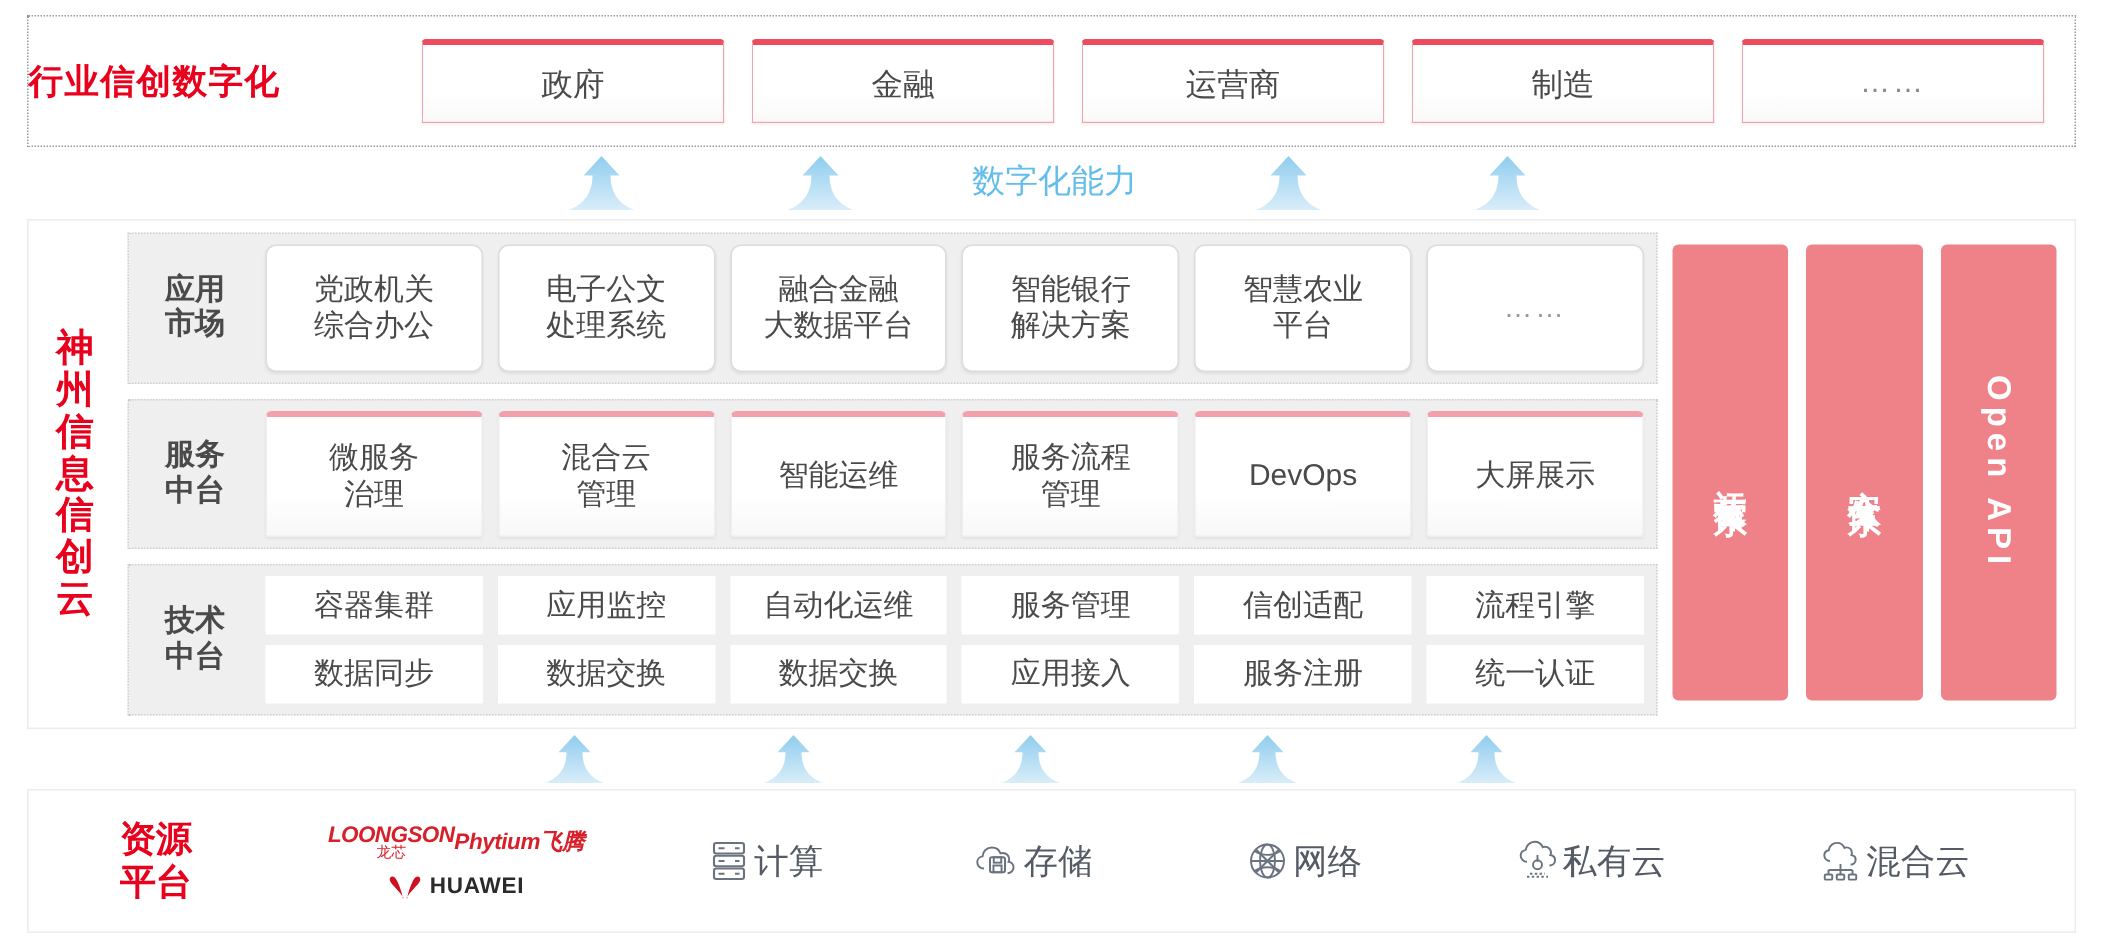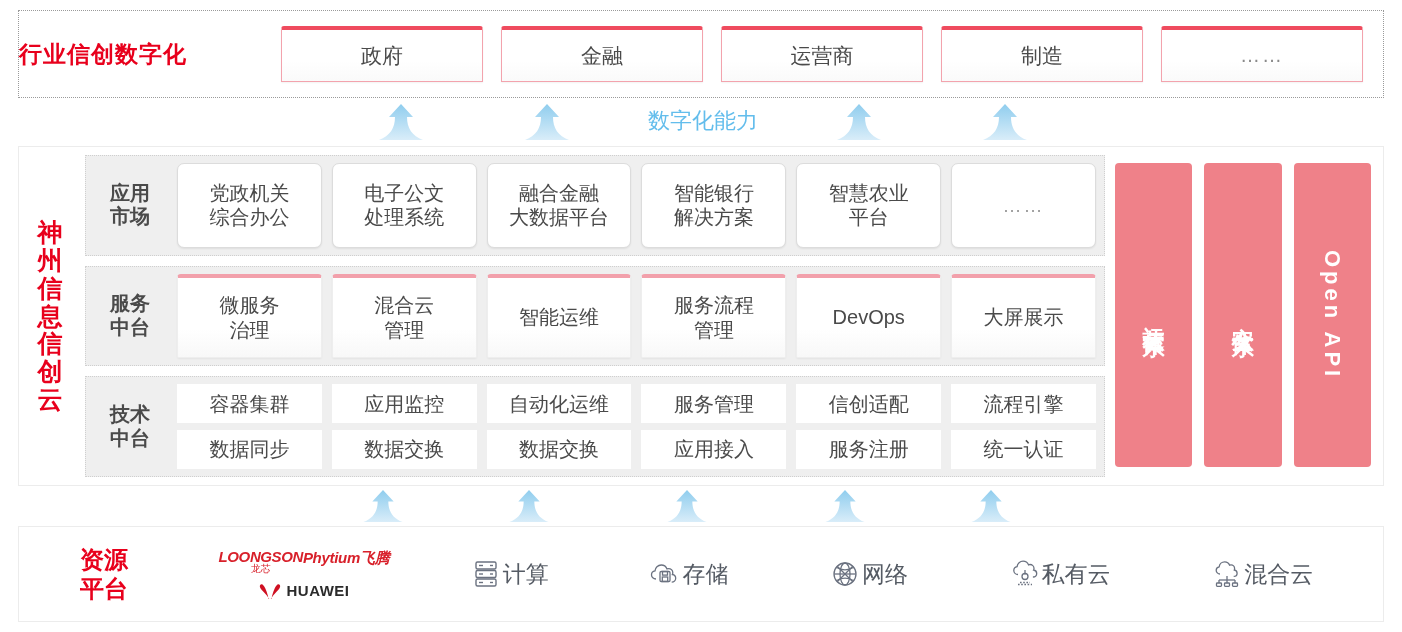--- a/index.html
+++ b/index.html
@@ -171,21 +171,21 @@
     flex: 0 0 170px; width: 170px;
     text-align: center;
     color: #e8001c; font-weight: bold; font-size: 24px;
     line-height: 1.22;
   }
   .vendor-logos {
     flex: 0 0 230px; width: 230px;
     display: flex; flex-direction: column;
     align-items: center; justify-content: center; gap: 8px;
   }
-  .vendor-row { display:flex; justify-content:center; }
+  .vendor-row { display:flex; align-items:center; justify-content:center; }
   .logo-loongson {
     display:flex; flex-direction:column; align-items:center; line-height:1;
   }
   .logo-loongson .lg-en {
     font-size: 15px; font-weight: bold; font-style: italic;
     color: #d8202a; letter-spacing: -0.4px;
   }
   .logo-loongson .lg-cn { font-size: 10px; color:#d8202a; font-weight:normal; }
   .logo-phytium {
     font-size: 15px; font-weight: bold; color:#d8202a; font-style: italic;

